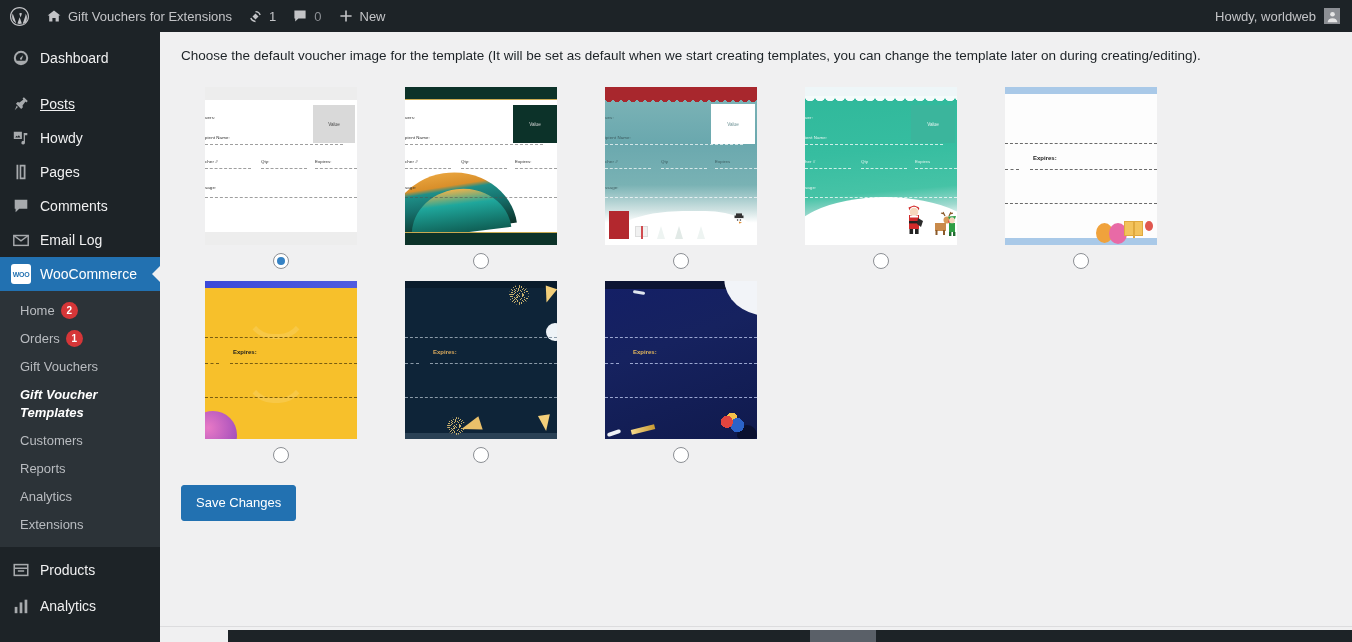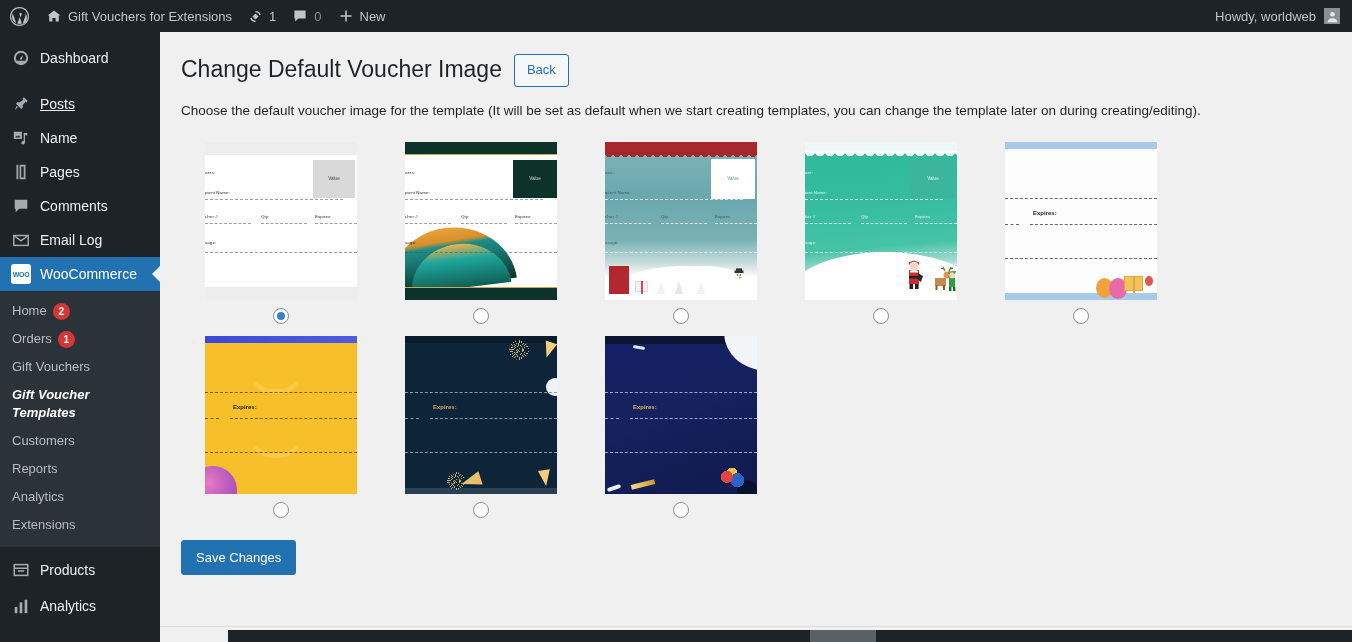--- a/index.html
+++ b/index.html
@@ -52,22 +52,22 @@
   .menu-top.current {
     background: #2271b1; color: #fff; position: relative;
   }
   .menu-top.current::after {
     content: ""; position: absolute; right: 0; top: 50%;
     margin-top: -8px; border: 8px solid transparent;
     border-right-color: #f0f0f1;
   }
   .submenu { background: #2c3338; padding: 6px 0 8px 0; }
   .sub-item {
-    display: flex; align-items: flex-end; gap: 6px;
-    padding: 5px 0 5px 12px; font-size: 13px; color: #b9bcc0;
+    display: flex; align-items: flex-start; gap: 6px;
+    padding: 5px 0 5px 20px; font-size: 13px; color: #b9bcc0;
     line-height: 18px;
   }
   .sub-item.active { color: #fff; font-weight: bold; }
   .sub-item.wrap { display: block; padding-right: 8px; font-style: italic; }
   .count-badge {
     display: inline-flex; align-items: center; justify-content: center;
     min-width: 17px; height: 17px; border-radius: 9px;
     background: #d63638; color: #fff; font-size: 10px; font-weight: 600;
     padding: 0 5px;
   }
@@ -336,21 +336,21 @@
     </span>
     <span>Posts</span>
   </div>
 
   <div class="menu-top">
     <span class="micon">
       <svg width="18" height="18" viewBox="0 0 20 20" fill="currentColor">
         <path d="M2 3h9v8H2V3zm1.6 6.5h5.8L7.6 6.9 6.2 8.7 5 7.6 3.6 9.5zM13 4.5v8.9a2 2 0 10 1.4 1.9V7h2.6V4.5H13z"></path>
       </svg>
     </span>
-    <span>Name</span>
+    <span>Howdy</span>
   </div>
 
   <div class="menu-top">
     <span class="micon">
       <svg width="18" height="18" viewBox="0 0 20 20" fill="currentColor">
         <path d="M5 2h2v16H5zM8.5 2H15v16H8.5V2zm1.8 2v12H13V4h-2.7z"></path>
       </svg>
     </span>
     <span>Pages</span>
   </div>
@@ -427,24 +427,20 @@
           <rect x="8.5" y="6" width="3" height="12"></rect>
           <rect x="14" y="3" width="3" height="15"></rect>
       </svg>
     </span>
     <span>Analytics</span>
   </div>
 </div>
 
 <div id="main">
 
-  <div class="page-head">
-    <div class="page-title">Change Default Voucher Image</div>
-    <button class="back-btn">Back</button>
-  </div>
 
   <div class="page-desc">Choose the default voucher image for the template (It will be set as default when we start creating templates, you can change the template later on during creating/editing).</div>
 
   <div class="grid">
 
     <div class="cell">
       <div class="thumb-wrap">
         <div class="thumb c1">
           <div class="bar t"></div>
           <div class="bar b"></div>

